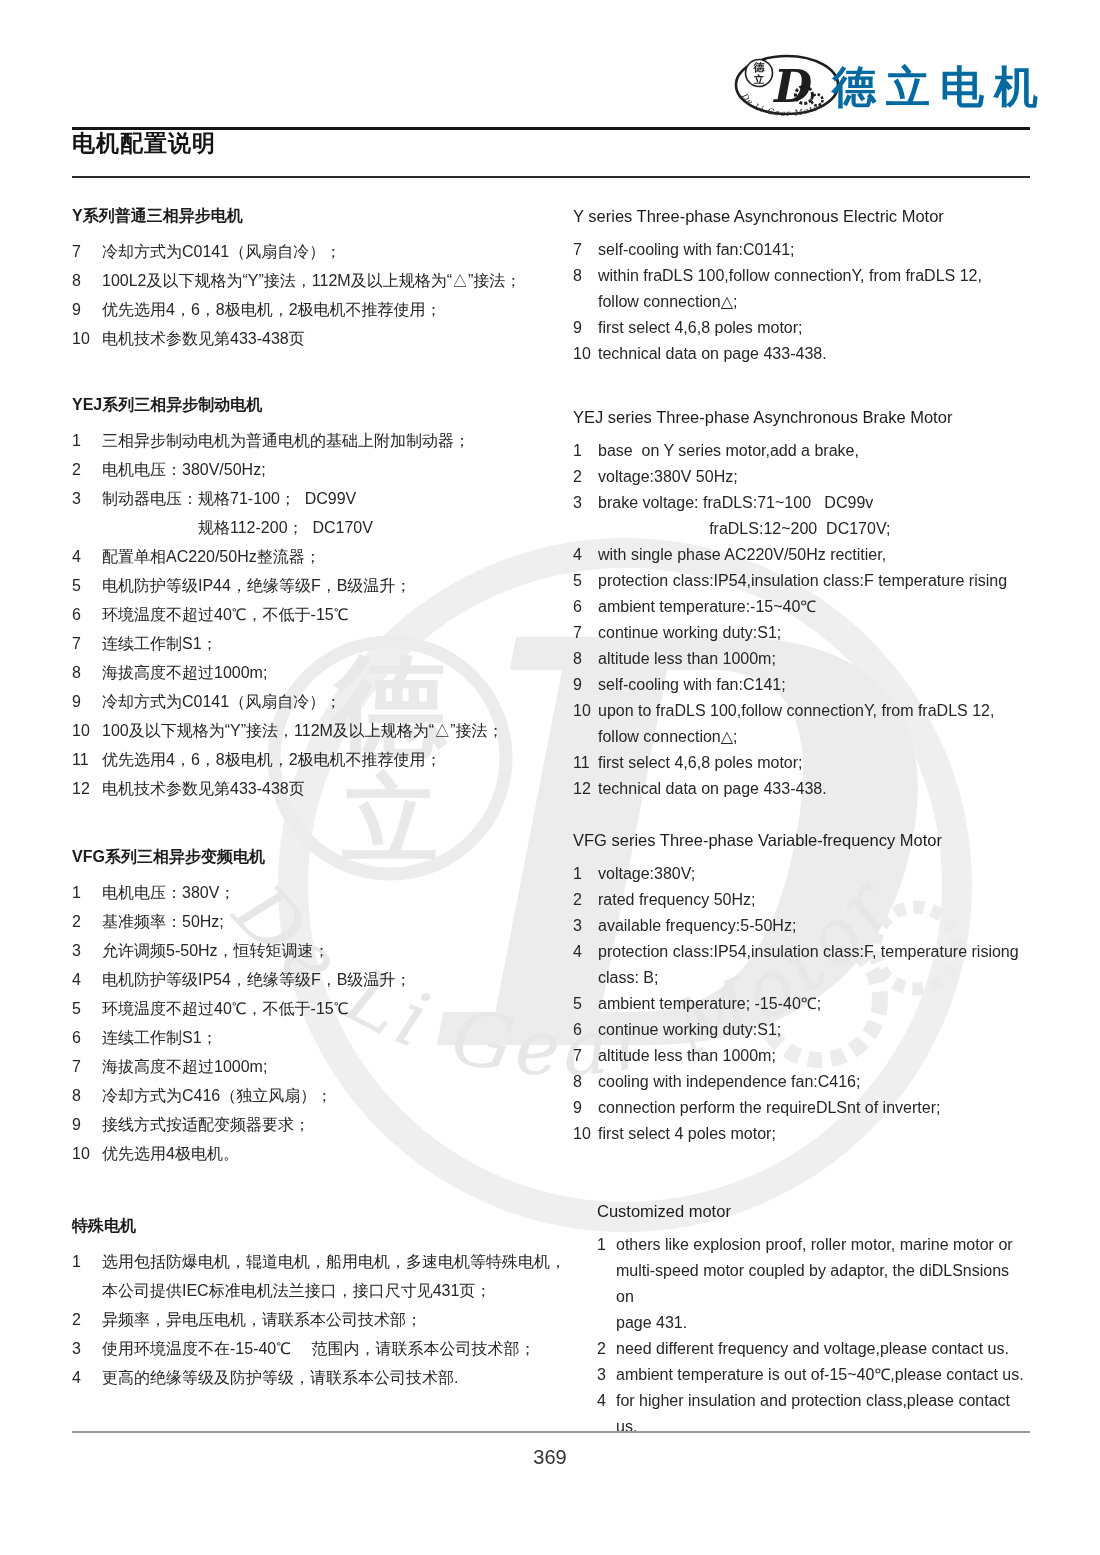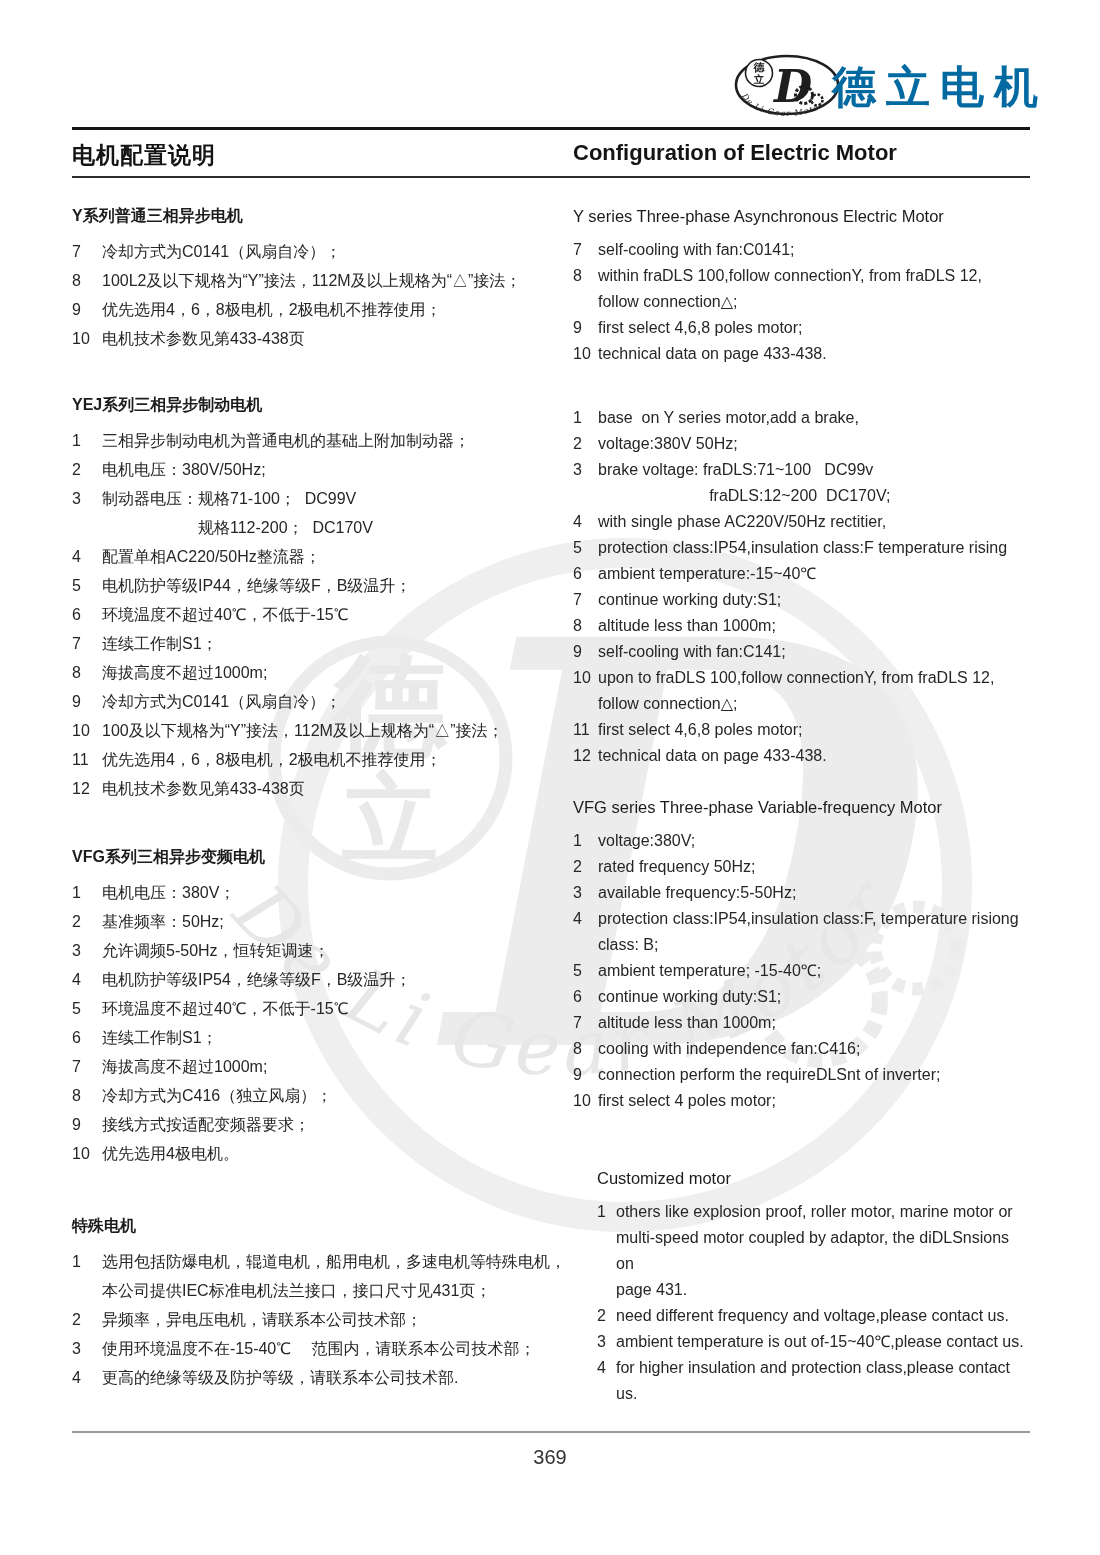--- a/index.html
+++ b/index.html
@@ -15,21 +15,21 @@
   
   .logo-svg{position:absolute;left:730px;top:50px;z-index:2;}
   .brand-cn{
     position:absolute;left:832px;top:58px;z-index:2;
     font-family:"DejaVu Serif", serif;
     font-size:44px;font-weight:700;letter-spacing:10px;color:#0369a1;
     white-space:nowrap;
   }
   .rule-top{position:absolute;left:72px;right:70px;top:127px;height:3px;background:#161616;z-index:2;}
   .hdr-cn{
-    position:absolute;left:72px;top:140px;z-index:2;
+    position:absolute;left:72px;top:128px;z-index:2;
     font-size:23px;font-weight:600;color:#141414;letter-spacing:1px;
   }
   .hdr-en{
     position:absolute;left:573px;top:140px;z-index:2;
     font-size:22px;font-weight:700;color:#141414;
   }
   .rule-mid{position:absolute;left:72px;right:70px;top:176px;height:2px;background:#2b2b2b;z-index:2;}
   
   .col{position:absolute;top:178px;z-index:1;}
   .col-left{left:72px;width:500px;}
@@ -88,21 +88,20 @@
     <text x="29" y="32.5" text-anchor="middle" font-family="'DejaVu Serif', serif" font-weight="bold" font-size="10.5" fill="#1e1e1e">立</text>
     <path id="logoArc" d="M 11 40 A 46 26 0 0 0 103 40" fill="none"></path>
     <text font-family="'DejaVu Serif', serif" font-style="italic" font-size="8" letter-spacing="1.2" fill="#2a2a2a">
       <textPath href="#logoArc" startOffset="6">De Li Gear Motor</textPath>
     </text>
   </svg>
   <div class="brand-cn">德立电机</div>
 
   <div class="rule-top"></div>
   <div class="hdr-cn">电机配置说明</div>
-  <div class="hdr-en">Configuration of Electric Motor</div>
   <div class="rule-mid"></div>
 
   <div class="col col-left">
       <div class="section">
         <div class="section-title">Y系列普通三相异步电机</div>
         <div class="items">
           <div class="item">
             <span class="num">7</span>
             <span class="txt">冷却方式为C0141（风扇自冷）；</span>
           </div>
@@ -259,20 +258,21 @@
             <span class="num">9</span>
             <span class="txt">first select 4,6,8 poles motor;</span>
           </div>
           <div class="item">
             <span class="num">10</span>
             <span class="txt">technical data on page 433-438.</span>
           </div>
         </div>
       </div>
       <div class="section">
+        <div class="section-title">YEJ series Three-phase Asynchronous Brake Motor</div>
         <div class="items">
           <div class="item">
             <span class="num">1</span>
             <span class="txt">base  on Y series motor,add a brake,</span>
           </div>
           <div class="item">
             <span class="num">2</span>
             <span class="txt">voltage:380V 50Hz;</span>
           </div>
           <div class="item">

